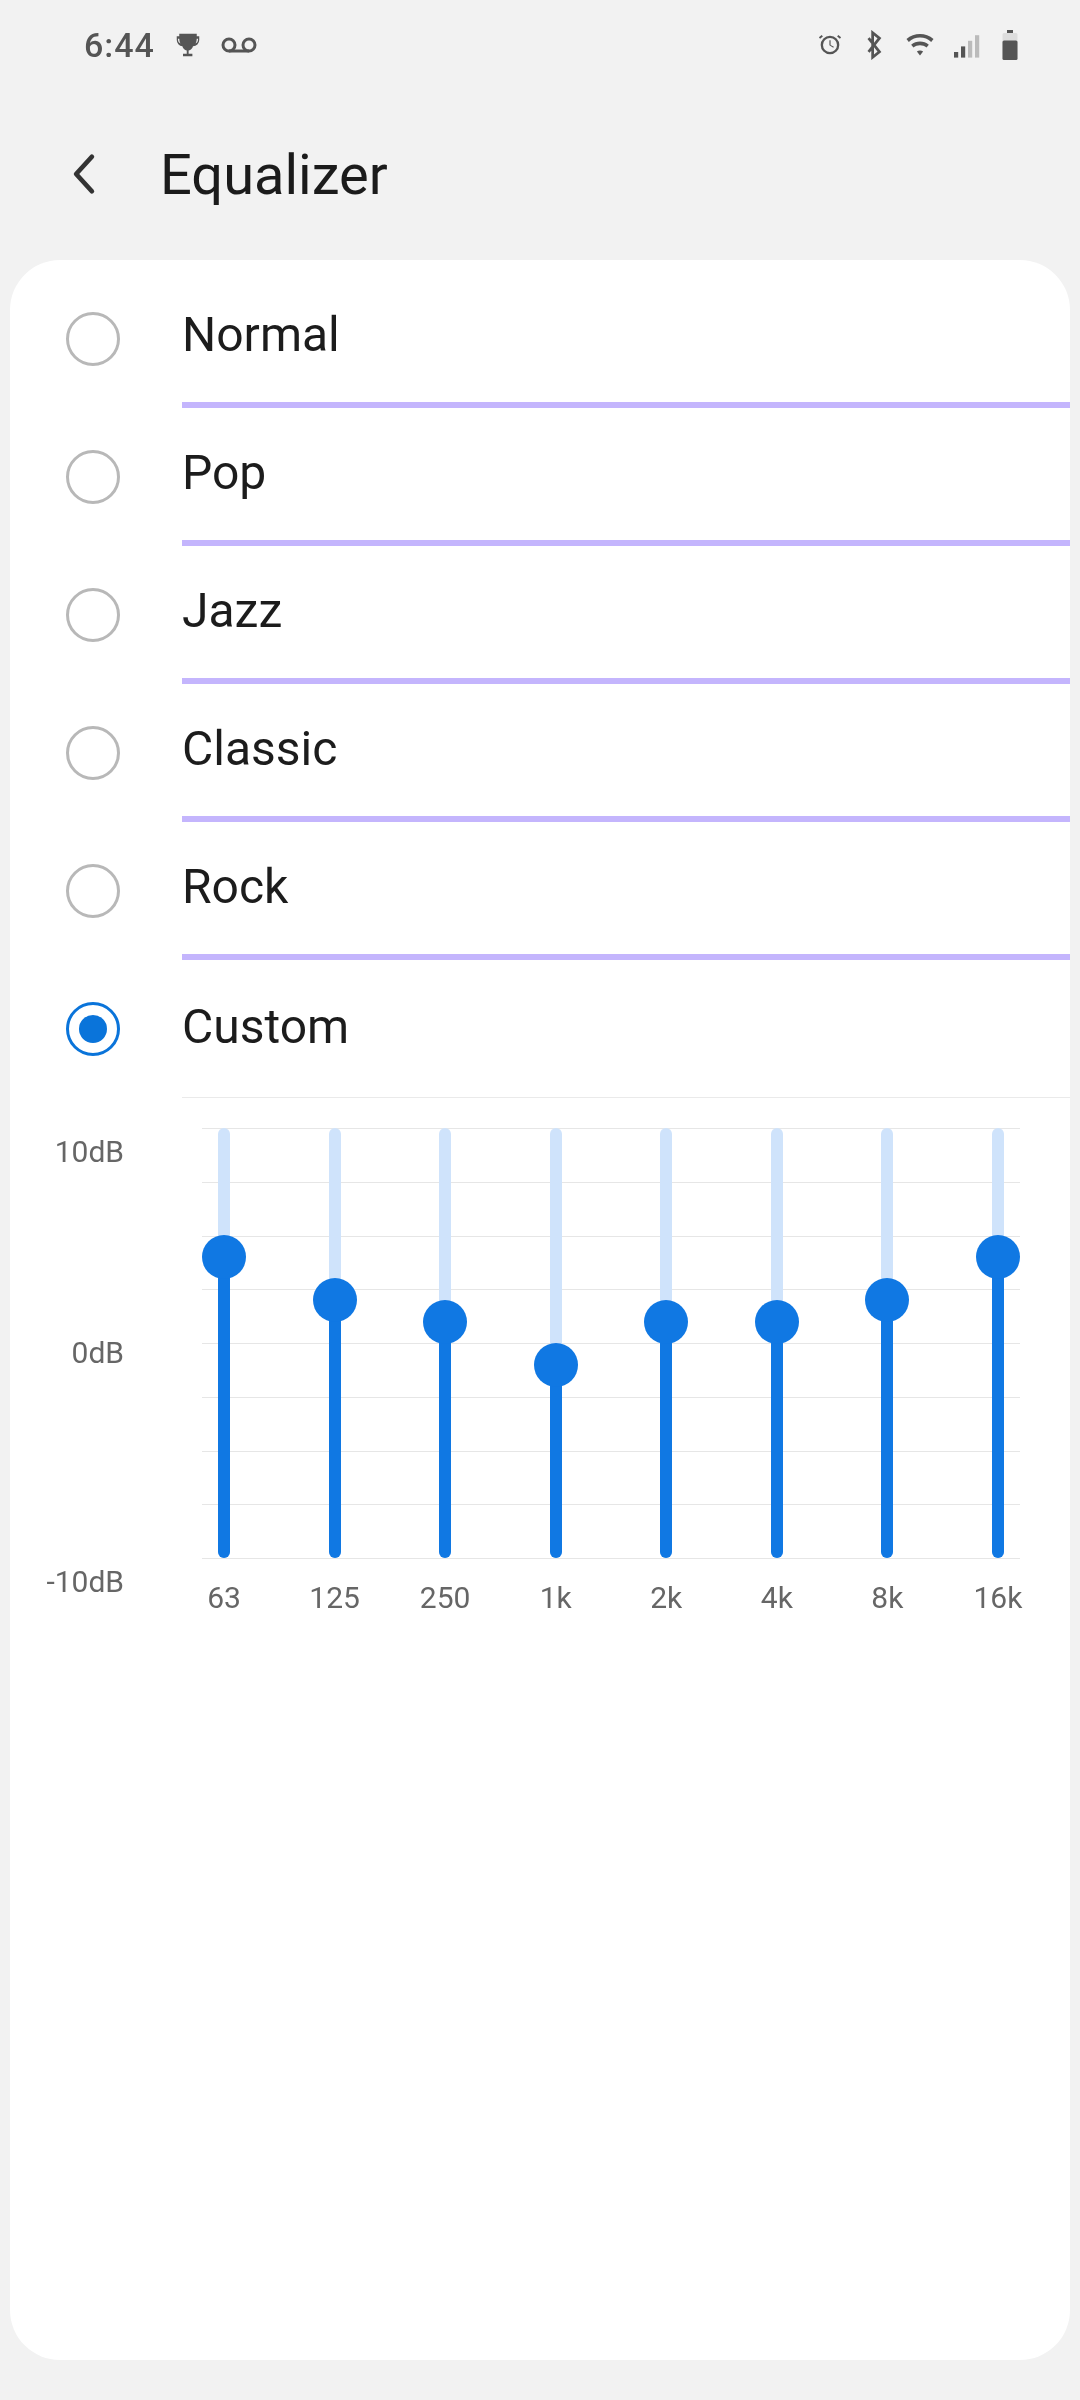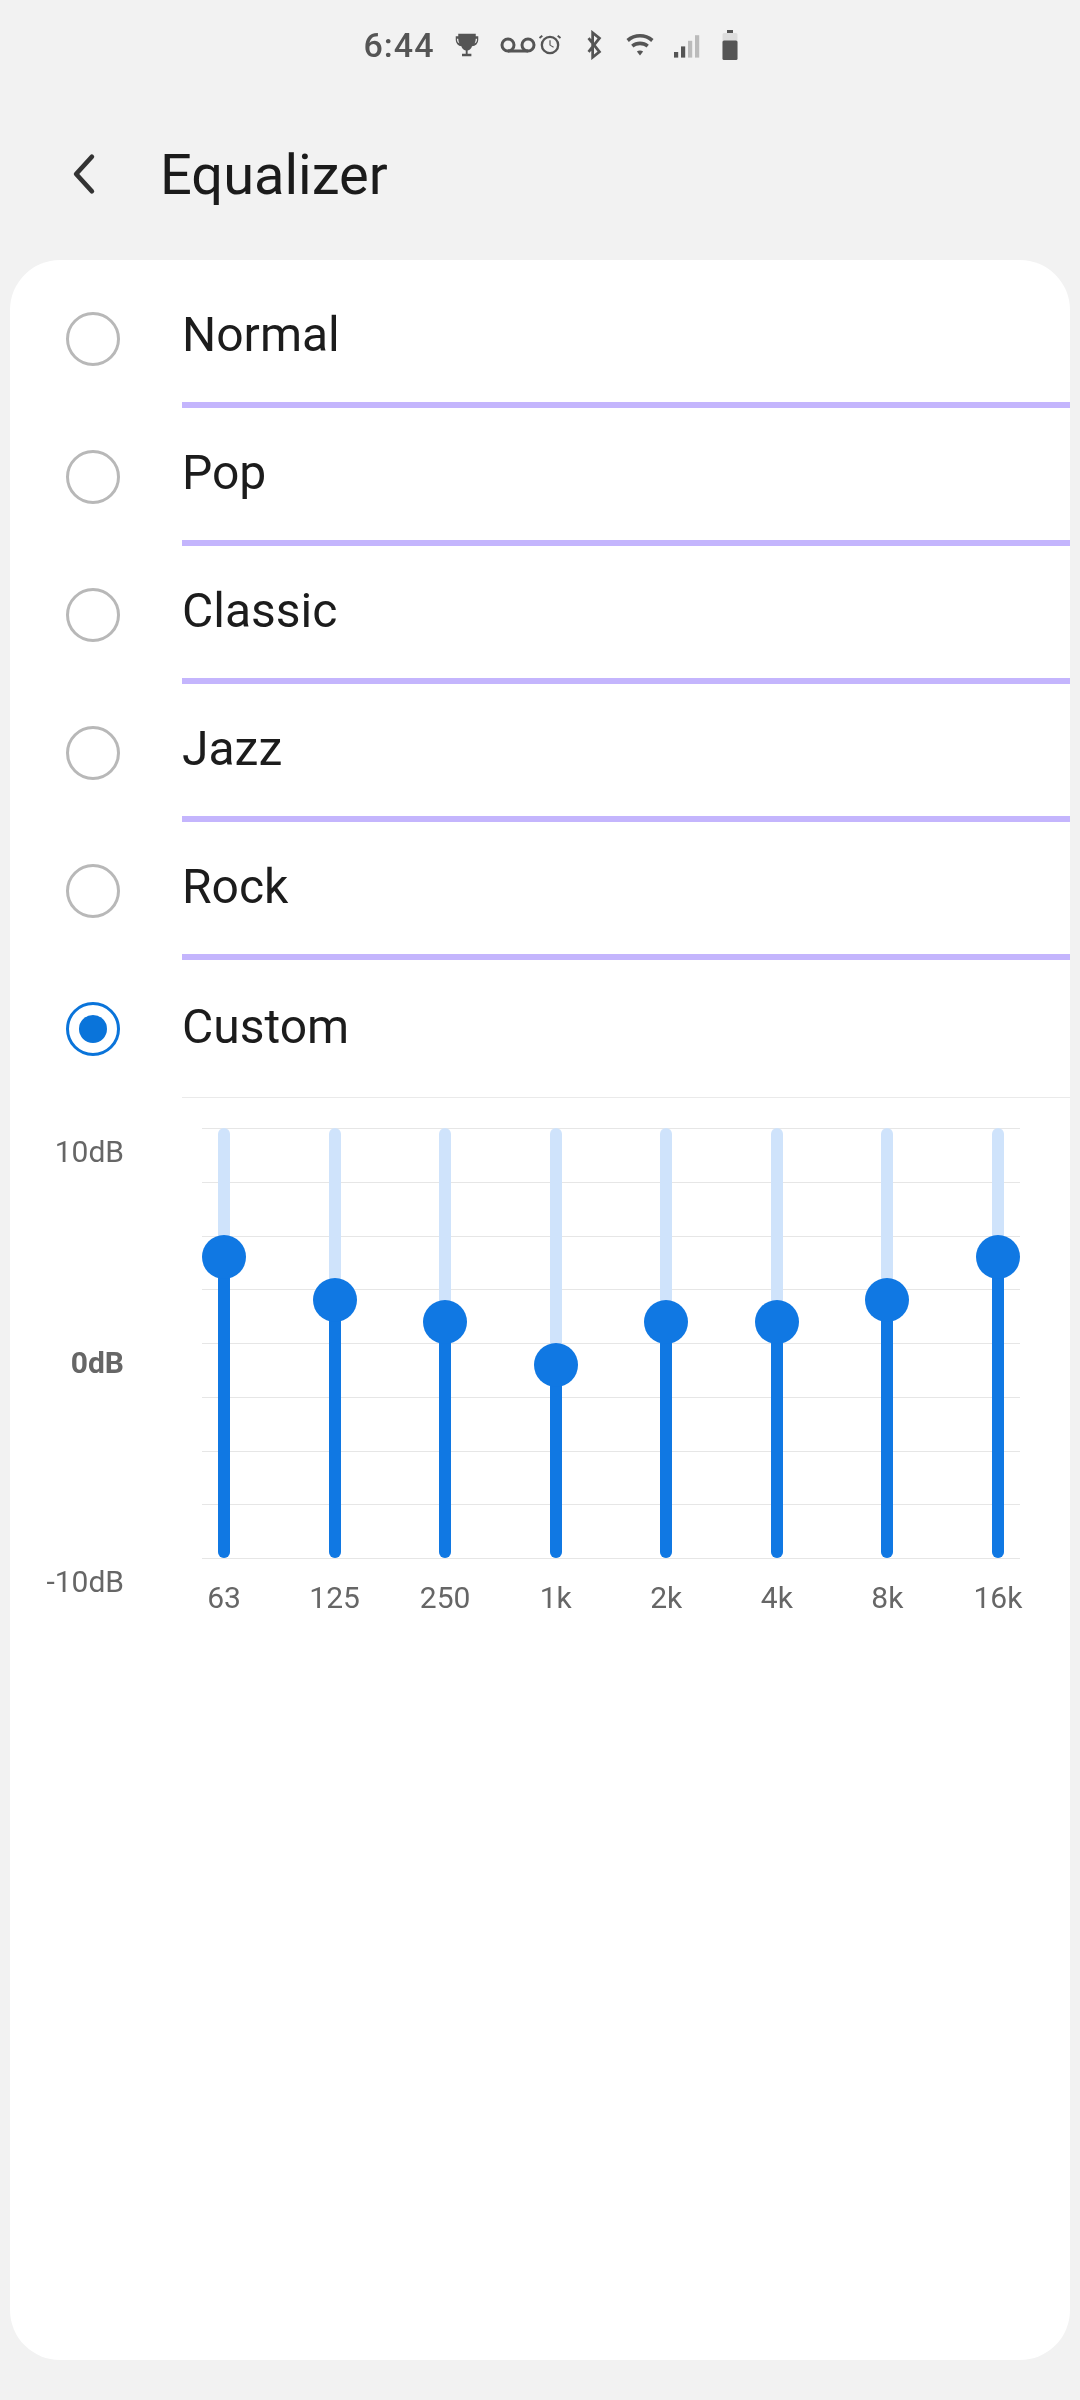--- a/index.html
+++ b/index.html
@@ -9,21 +9,21 @@
     font-family: -apple-system, "Segoe UI", Roboto, sans-serif;
     color: #222;
     position: relative;
   }
 
   
   .status-bar {
     height: 90px;
     display: flex;
     align-items: center;
-    justify-content: center;
+    justify-content: space-between;
     padding: 0 60px 0 84px;
     color: #555;
     font-size: 34px;
   }
   .status-left { display: flex; align-items: center; gap: 18px; }
   .status-right { display: flex; align-items: center; gap: 18px; }
   .status-time { font-weight: 500; letter-spacing: 1px; }
   .ico { display:inline-flex; align-items:center; }
 
   
@@ -218,27 +218,27 @@
       </div>
       <div class="preset">
         <div class="radio-outer"></div>
         <div class="preset-label">
           <span>Pop</span>
         </div>
       </div>
       <div class="preset">
         <div class="radio-outer"></div>
         <div class="preset-label">
+          <span>Jazz</span>
+        </div>
+      </div>
+      <div class="preset">
+        <div class="radio-outer"></div>
+        <div class="preset-label">
           <span>Classic</span>
-        </div>
-      </div>
-      <div class="preset">
-        <div class="radio-outer"></div>
-        <div class="preset-label">
-          <span>Jazz</span>
         </div>
       </div>
       <div class="preset">
         <div class="radio-outer"></div>
         <div class="preset-label">
           <span>Rock</span>
         </div>
       </div>
       <div class="preset">
         <div class="radio-outer sel">
@@ -256,21 +256,21 @@
     <div class="grid" style="top: 430px;"></div>
         <div class="grid" style="top: 376.25px;"></div>
         <div class="grid" style="top: 322.5px;"></div>
         <div class="grid" style="top: 268.75px;"></div>
         <div class="grid" style="top: 215px;"></div>
         <div class="grid" style="top: 161.25px;"></div>
         <div class="grid" style="top: 107.5px;"></div>
         <div class="grid" style="top: 53.75px;"></div>
         <div class="grid" style="top: 0px;"></div>
         <div class="ylab" style="top: 0px;">10dB</div>
-        <div class="ylab" style="top: 211px; font-weight: bold;">0dB</div>
+        <div class="ylab" style="top: 201px;">0dB</div>
         <div class="ylab" style="top: 430px;">-10dB</div>
         <div class="sliders">
           <div class="band">
             <div class="track-bg"></div>
             <div class="track-fill" style="height: 301px;"></div>
             <div class="thumb" style="top: 129px;"></div>
             <div class="band-label">63</div>
           </div>
           <div class="band">
             <div class="track-bg"></div>

